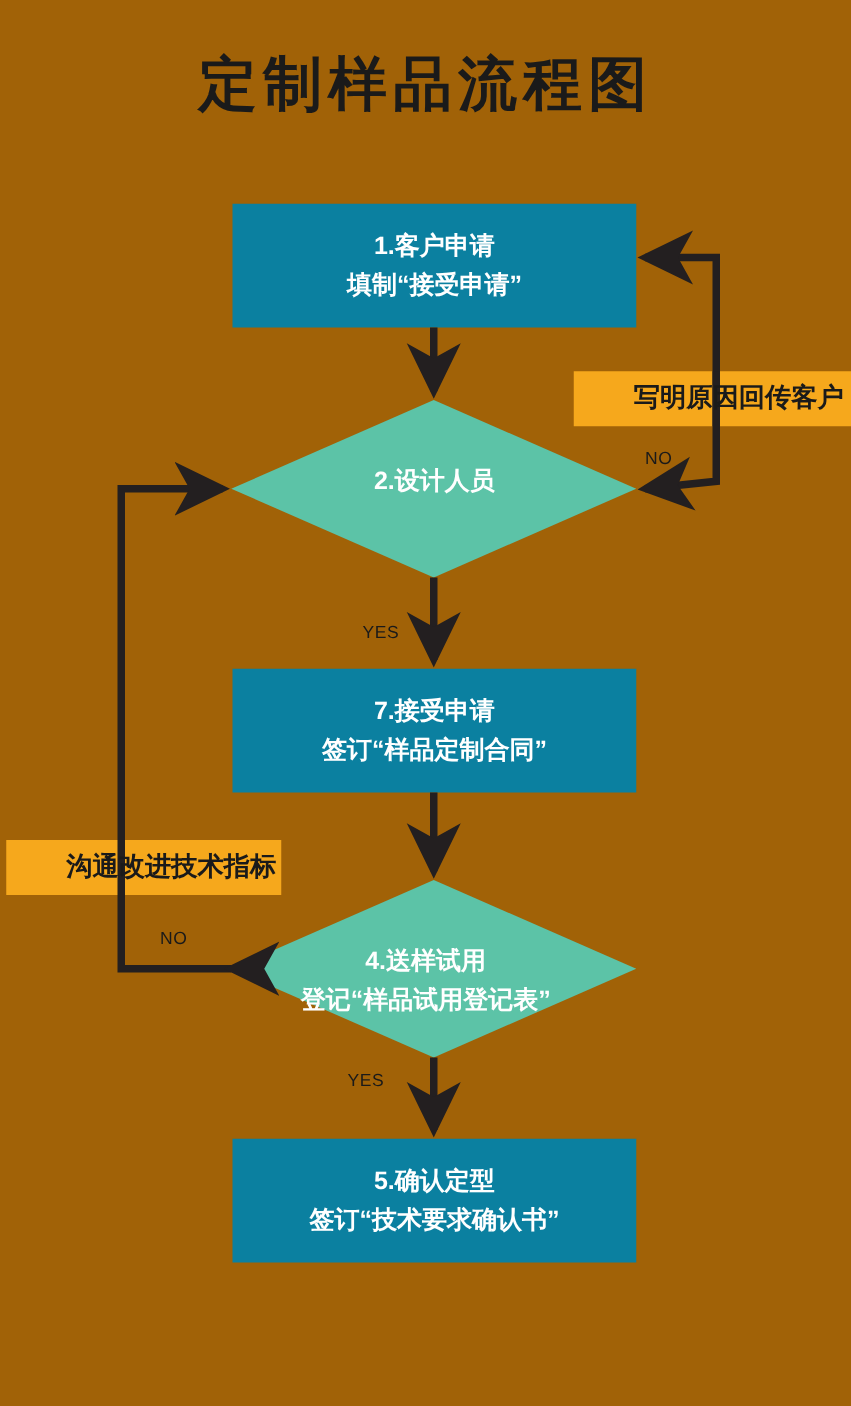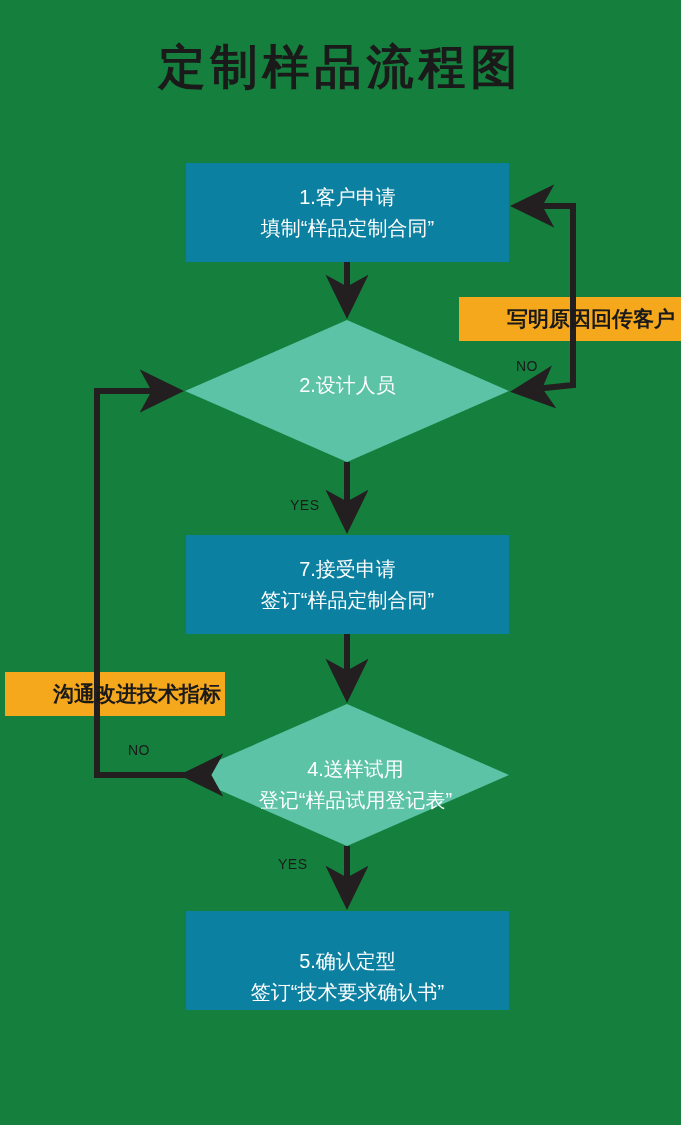--- a/index.html
+++ b/index.html
@@ -4,21 +4,21 @@
 <style>
   html, body {
     margin: 0;
     padding: 0;
     background: #ffffff;
   }
   #page {
     position: relative;
     width: 681px;
     height: 1125px;
-    background: #15803d;
+    background: #a16207;
     overflow: hidden;
     font-family: "Liberation Sans", "DejaVu Sans", sans-serif;
   }
   #flow-svg {
     position: absolute;
     left: 0;
     top: 0;
     width: 681px;
     height: 1125px;
   }
@@ -33,21 +33,21 @@
     font-weight: 700;
     letter-spacing: 5px;
     color: #1a1a1a;
     white-space: nowrap;
   }
   .node-label {
     position: absolute;
     text-align: center;
     color: #ffffff;
     font-size: 20px;
-    font-weight: 400;
+    font-weight: 700;
     line-height: 31px;
     white-space: nowrap;
     pointer-events: none;
   }
   .node-label .l2 { display: block; }
   .tag-label {
     position: absolute;
     text-align: center;
     color: #1a1a1a;
     font-size: 21px;
@@ -103,38 +103,38 @@
     <line x1="347" y1="846" x2="347" y2="904" stroke="#231f20" stroke-width="6" marker-end="url(#arrowhead)"></line>
 
     <path d="M573,341 L573,206 L516,206" fill="none" stroke="#231f20" stroke-width="6" marker-end="url(#arrowhead)"></path>
     <path d="M573,297 L573,385 L516,391" fill="none" stroke="#231f20" stroke-width="6" marker-end="url(#arrowhead)"></path>
 
     <path d="M185,775 L97,775 L97,391 L178,391" fill="none" stroke="#231f20" stroke-width="6" marker-start="url(#arrowhead)" marker-end="url(#arrowhead)"></path>
   </svg>
 
   <div class="node-label" style="left:186px; top:182px; width:323px;">
     <span>1.客户申请</span>
-    <span class="l2">填制“样品定制合同”</span>
+    <span class="l2">填制“接受申请”</span>
   </div>
 
   <div class="node-label" style="left:186px; top:370px; width:323px;">
     <span>2.设计人员</span>
   </div>
 
   <div class="node-label" style="left:186px; top:554px; width:323px;">
     <span>7.接受申请</span>
     <span class="l2">签订“样品定制合同”</span>
   </div>
 
-  <div class="node-label" style="left:184px; top:754px; width:343px;">
+  <div class="node-label" style="left:169px; top:754px; width:343px;">
     <span>4.送样试用</span>
     <span class="l2">登记“样品试用登记表”</span>
   </div>
 
-  <div class="node-label" style="left:186px; top:930px; width:323px;margin-top:16px;">
+  <div class="node-label" style="left:186px; top:930px; width:323px;">
     <span>5.确认定型</span>
     <span class="l2">签订“技术要求确认书”</span>
   </div>
 
   <div class="tag-label" style="left:459px; top:297px; width:264px; height:44px;">写明原因回传客户</div>
 
   <div class="tag-label" style="left:5px; top:672px; width:264px; height:44px;">沟通改进技术指标</div>
 
   <div class="edge-label" style="left:516px; top:358px;">NO</div>
 

